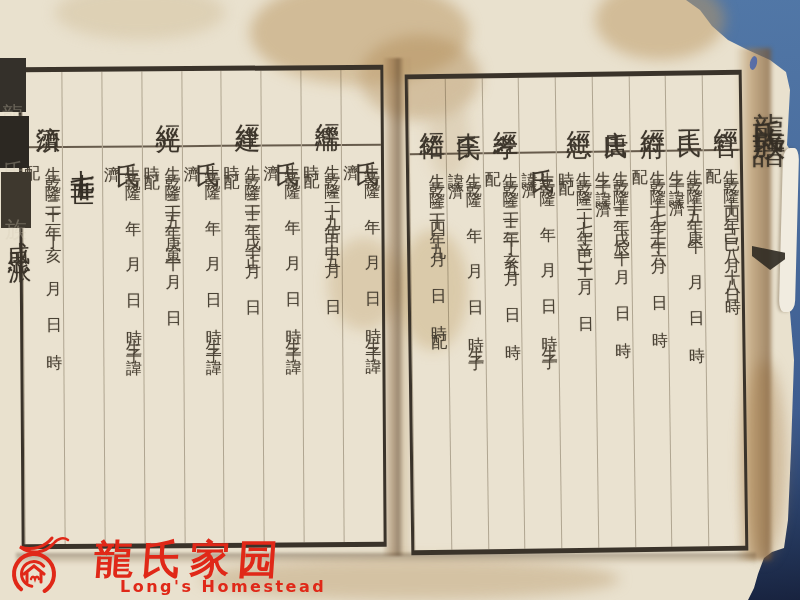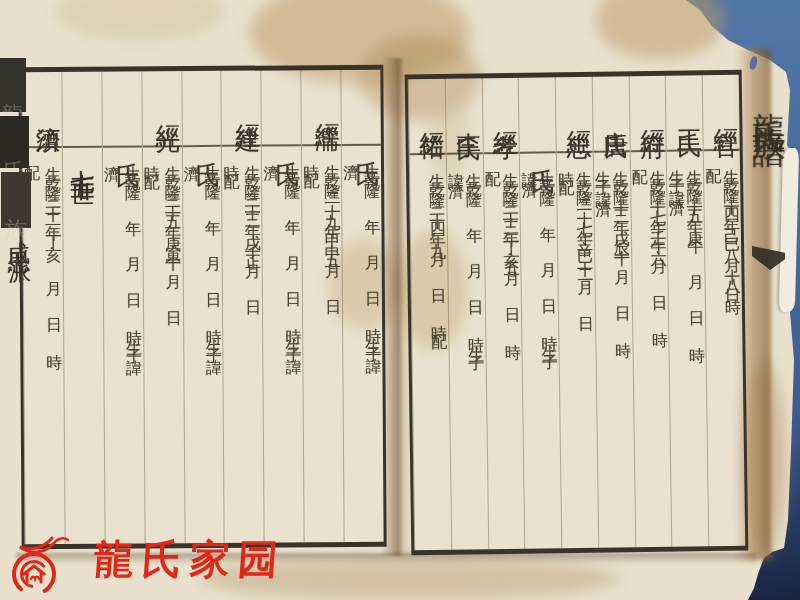--- a/index.html
+++ b/index.html
@@ -263,13 +263,14 @@
       <path d="M46 4 C39 13 27 17 14 13 C25 21 39 19 47 10" stroke-width="3"></path>
       <path d="M48 9 C52 4 58 3 62 6" stroke-width="2.5"></path>
       <circle cx="28" cy="40" r="20" stroke-width="4" stroke-dasharray="100 26" transform="rotate(130 28 40)"></circle>
       <circle cx="28" cy="40" r="12.5" stroke-width="3" stroke-dasharray="48 31" transform="rotate(100 28 40)"></circle>
       <path d="M18 40 L28 32 L38 40" stroke-width="3.2"></path>
       <path d="M21 39 L21 48 M35 39 L35 48" stroke-width="3"></path>
       <path d="M25 45 C26 42 28 42 29 45 C30 42 32 42 33 45" stroke-width="2.4"></path>
     </g>
   </svg>
   <div id="wm-cn" style="color: rgb(224, 40, 24);">龍氏家园</div>
+  <div id="wm-en" style="color: rgb(224, 40, 24);">Long's Homestead</div>
 </div>
 
 </body></html>

